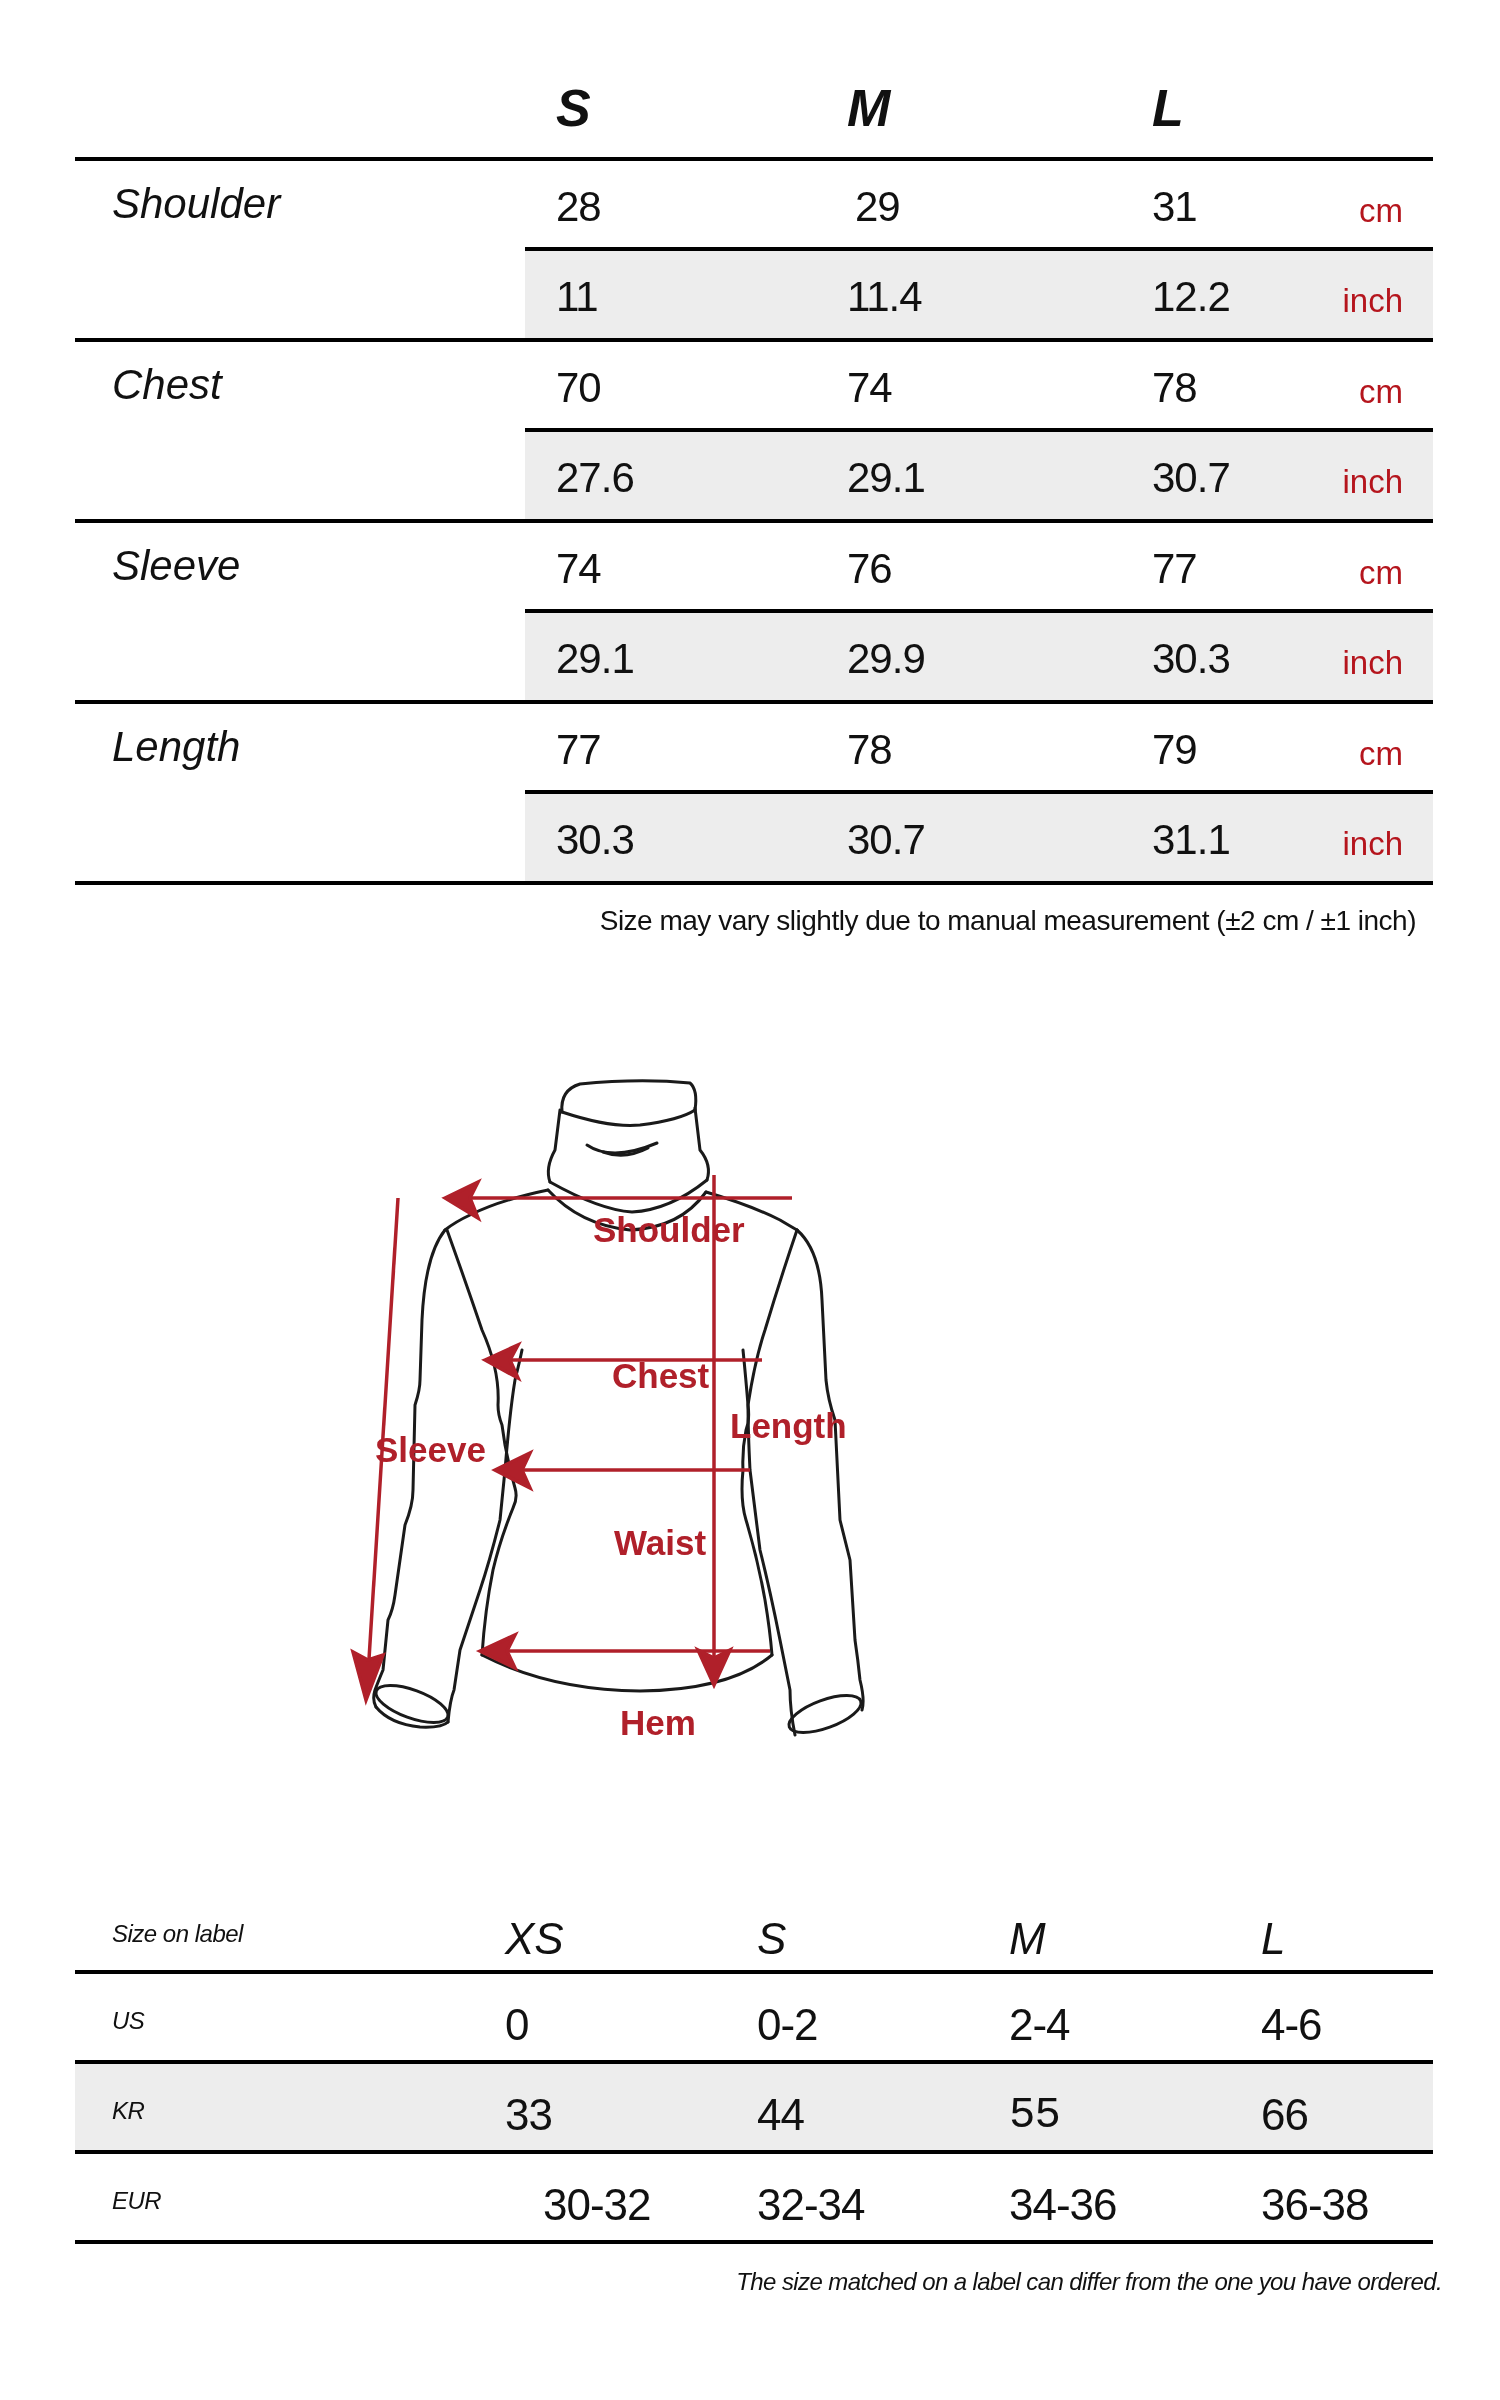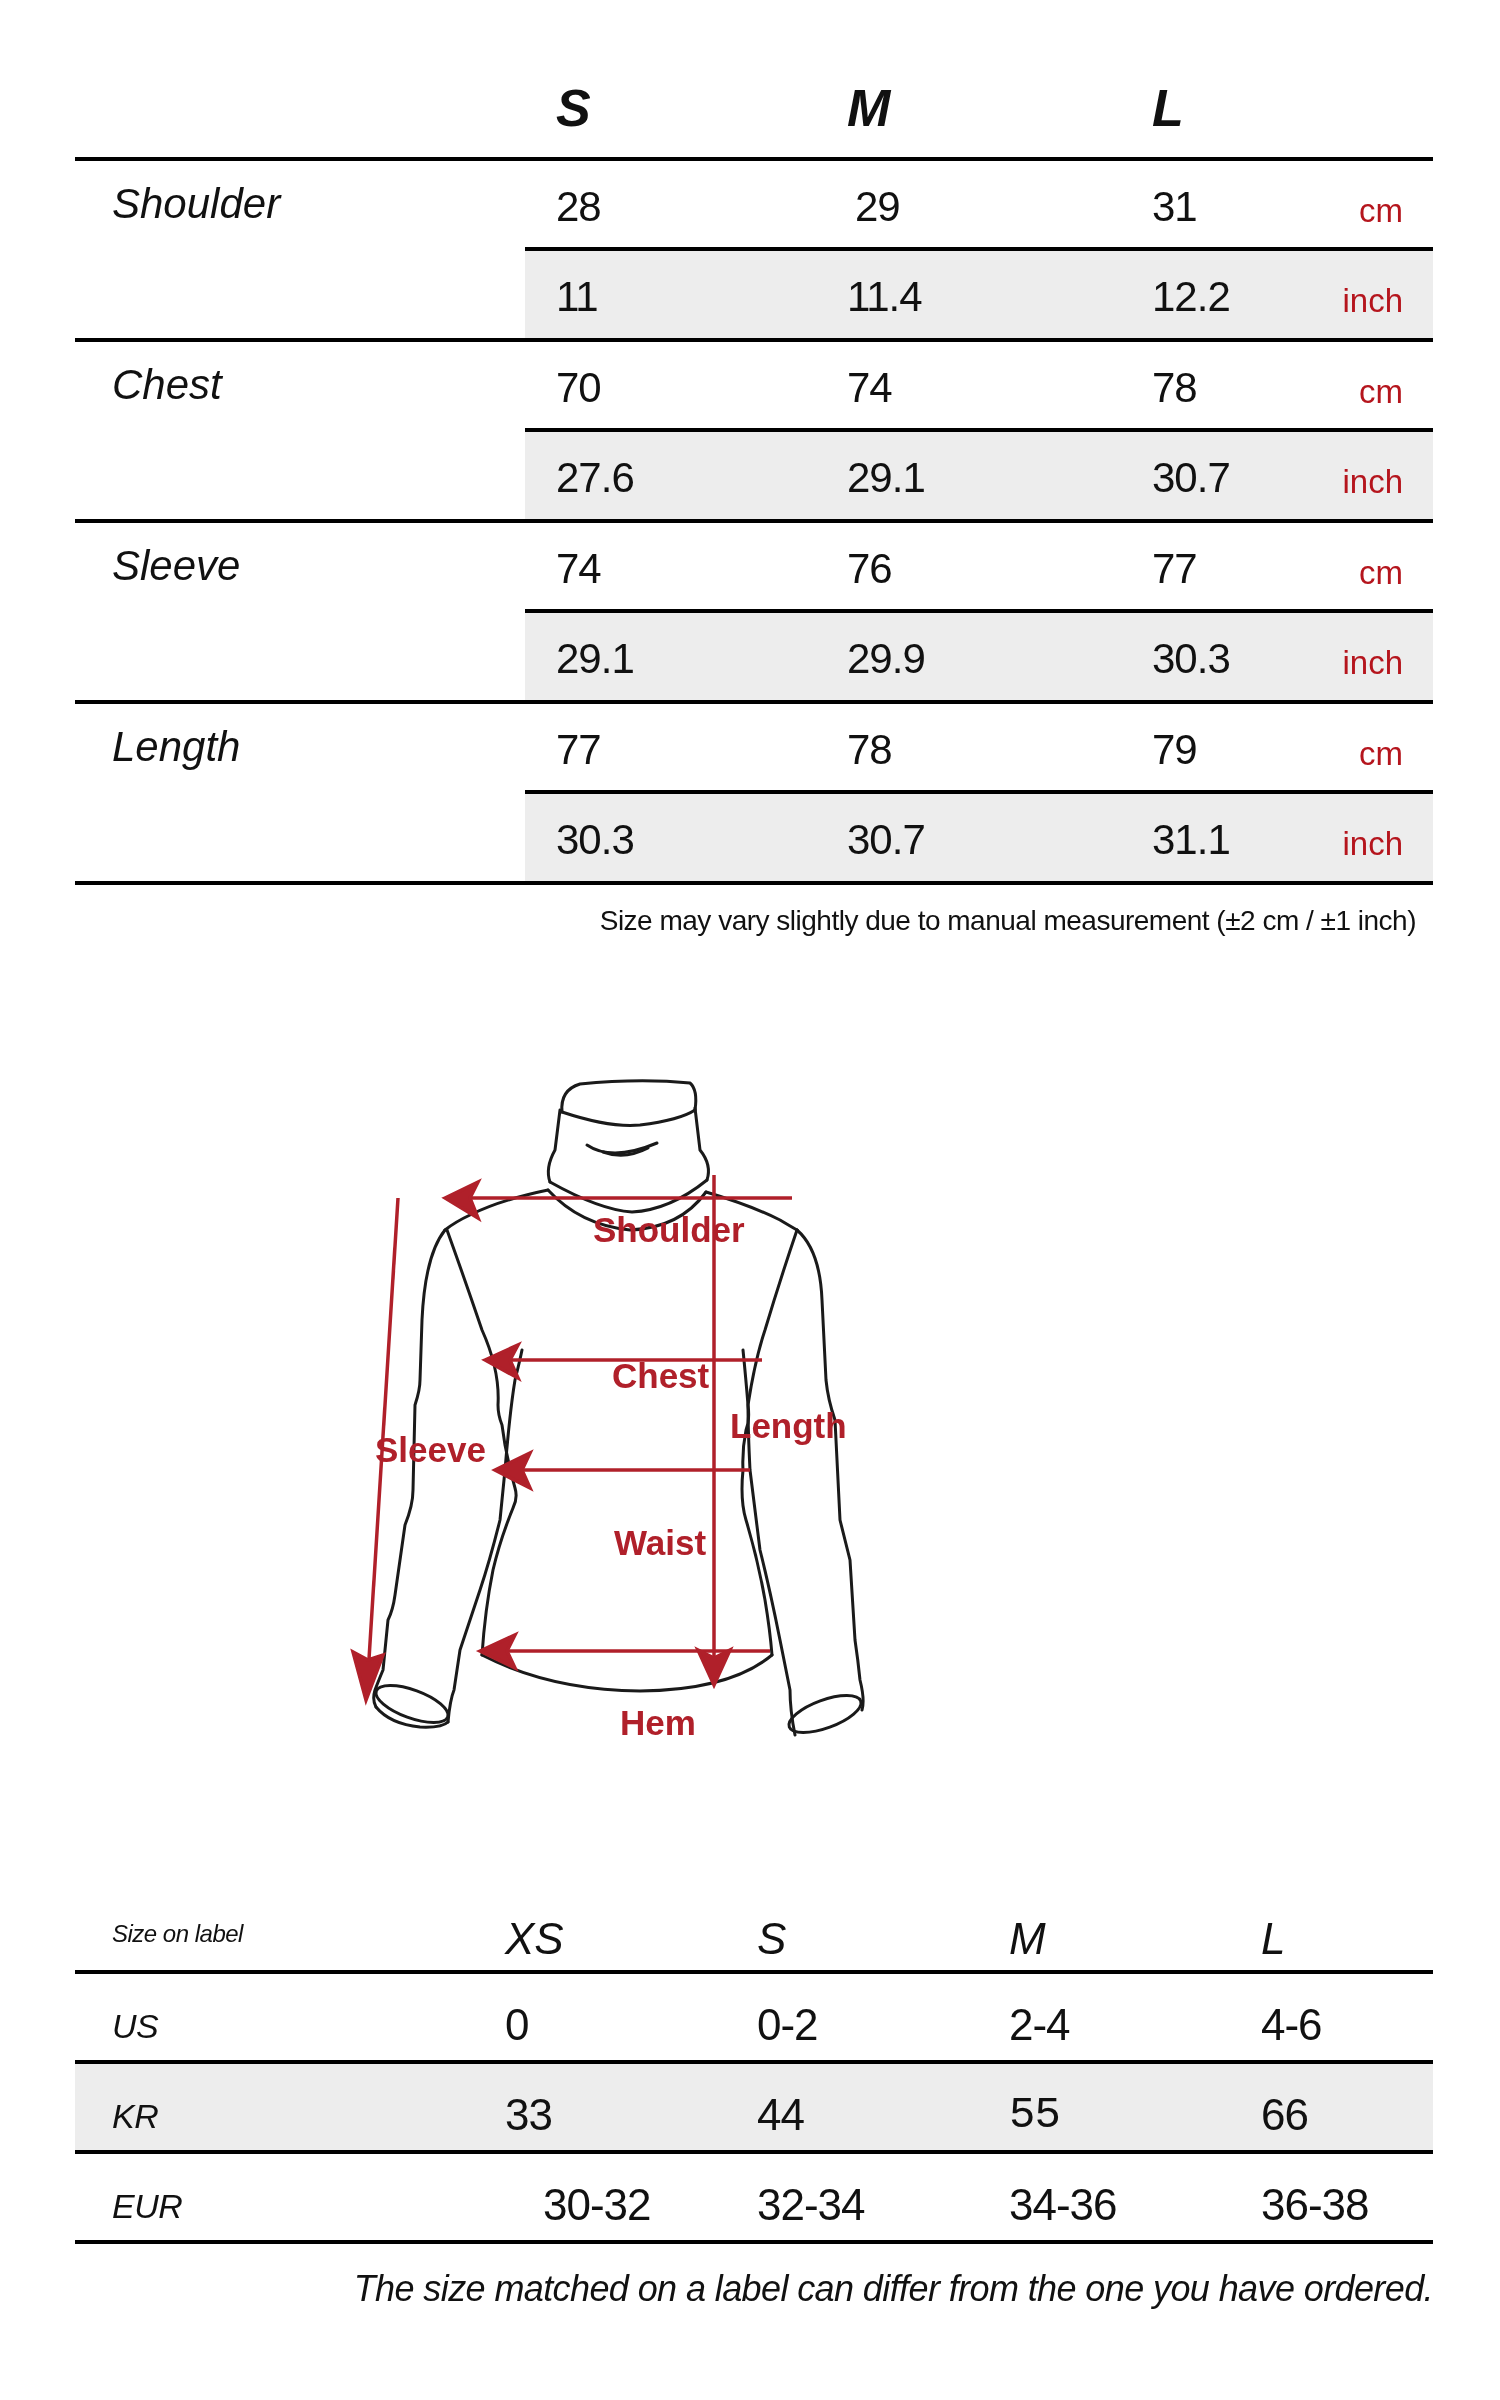--- a/index.html
+++ b/index.html
@@ -18,23 +18,23 @@
   .note1 { position:absolute; right:84px; top:905px; font-size:28px; letter-spacing:-0.5px; }
 
   
   #diagram { position:absolute; left:350px; top:1050px; width:700px; height:750px; }
   .dlabel { font-family:"Liberation Sans", sans-serif; font-weight:bold; font-size:35px; fill:#b0202a; }
 
   
   #conv { position:absolute; left:75px; top:1880px; width:1358px; }
   .conv-cell { position:absolute; font-size:44px; letter-spacing:-1px; }
   .conv-head { position:absolute; font-size:44px; font-style:italic; }
-  .conv-label { position:absolute; left:37px; font-size:34px; font-style:italic; letter-spacing:-0.5px; }
+  .conv-label { position:absolute; left:37px; font-size:24px; font-style:italic; letter-spacing:-0.5px; }
   .conv-gray { position:absolute; left:0; width:1358px; height:87px; background:#ededed; }
-  .note2 { position:absolute; right:67px; top:2268px; font-size:36px; font-style:italic; letter-spacing:-0.6px;text-align:right; }
+  .note2 { position:absolute; right:58px; top:2268px; font-size:24px; font-style:italic; letter-spacing:-0.6px;text-align:right; }
 </style>
 </head>
 <body>
 
 <div id="measure">
 
   <div class="size-head" style="left:481px;">S</div>
   <div class="size-head" style="left:772px;">M</div>
   <div class="size-head" style="left:1077px;">L</div>
 

